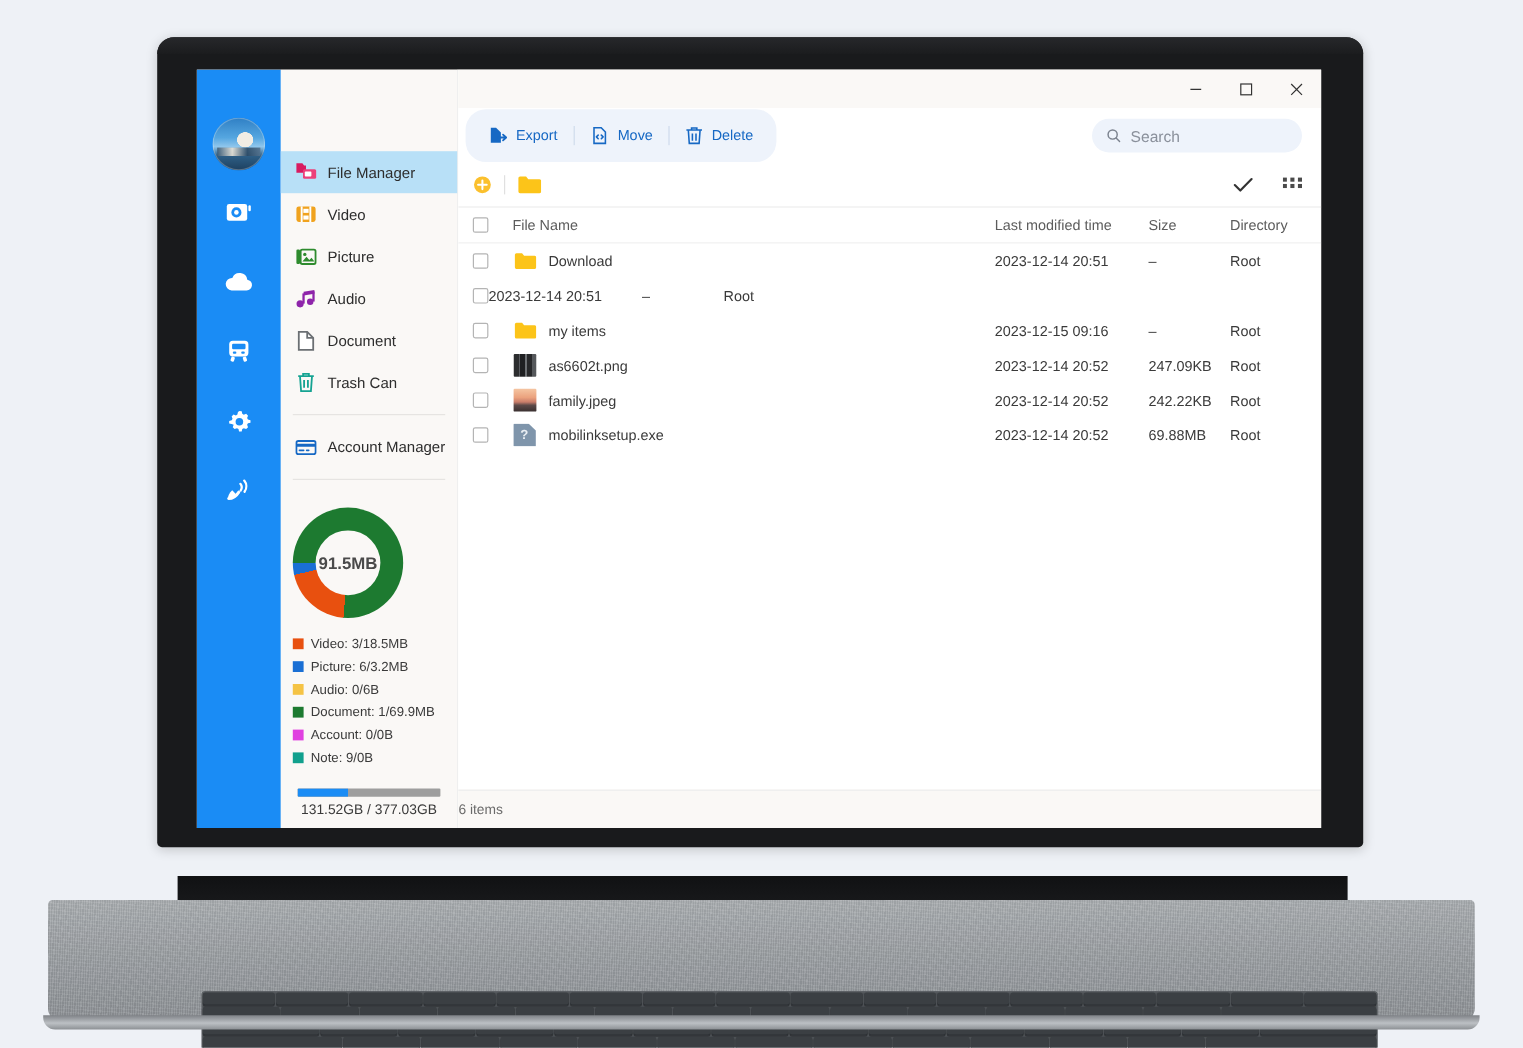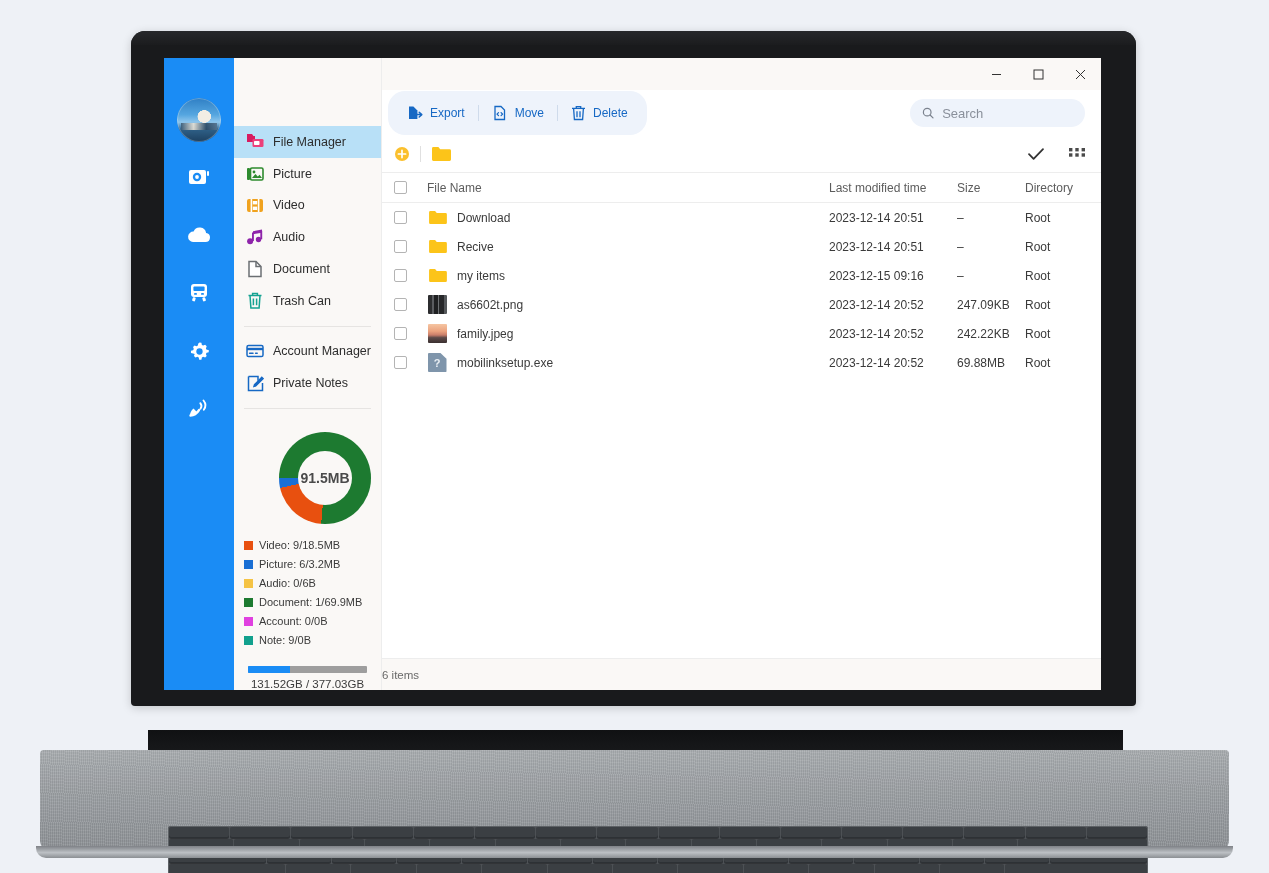--- a/index.html
+++ b/index.html
@@ -113,21 +113,21 @@
     height: 35px; display:flex; align-items:center; gap:9px;
     padding-left:12px; cursor:pointer; font-size:12.5px; color:#2d2d2d;
   }
   .nav-item.active{ background:#b8e0f7; }
   .nav-item .nav-ico{ width:18px; height:18px; flex:0 0 18px;
      display:flex; align-items:center; justify-content:center;}
   .nav-sep{ height:1px; background:#e6e4e2; margin:9px 10px; }
 
   
   #storage{ padding:14px 10px 0 10px; }
-  #donut-wrap{ display:flex; justify-content:flex-end; margin-bottom:12px; }
+  #donut-wrap{ display:flex; justify-content:flex-start; margin-bottom:12px; }
   #donut{ position:relative; width:92px; height:92px; border-radius:50%; }
   #donut::after{
     content:""; position:absolute; left:19px; top:19px; width:54px; height:54px;
     border-radius:50%; background:#faf8f6;
   }
   #donut-label{
     position:absolute; inset:0; display:flex; align-items:center; justify-content:center;
     font-size:14px; font-weight:bold; color:#4a4a4a; z-index:2;
   }
   .legend-row{ display:flex; align-items:center; gap:6px; height:19px; font-size:11px; color:#3a3a3a; }
@@ -285,41 +285,41 @@
             <path d="M1 1h5l1.4 2H9v6H1z" fill="#d81b60"></path>
             <rect x="6.5" y="6" width="11" height="8" rx="1.3" fill="#ec407a"></rect>
             <rect x="8" y="8" width="5.5" height="4" rx=".7" fill="#fff"></rect>
           </svg>
         </span>
         <span>File Manager</span>
       </div>
 
       <div class="nav-item">
         <span class="nav-ico">
-          <svg width="18" height="16" viewBox="0 0 18 16">
-            <rect x="1" y="2" width="3" height="12" rx="1" fill="#2e8b2e"></rect>
-            <rect x="4.5" y="2" width="12.5" height="12" rx="1.4" fill="none" stroke="#2e8b2e" stroke-width="1.6"></rect>
-            <circle cx="8" cy="6" r="1.4" fill="#2e8b2e"></circle>
-            <path d="M6 12l3.4-4 2.4 2.6 1.8-1.8 2.4 3.2z" fill="#2e8b2e"></path>
-          </svg>
-        </span>
-        <span>Picture</span>
-      </div>
-
-      <div class="nav-item">
-        <span class="nav-ico">
           <svg width="18" height="15" viewBox="0 0 18 15">
             <rect x="1" y="1" width="16" height="13" rx="2" fill="#f0a21e"></rect>
             <rect x="4.6" y="1" width="1.6" height="13" fill="#fff"></rect>
             <rect x="11.8" y="1" width="1.6" height="13" fill="#fff"></rect>
             <rect x="6.8" y="3" width="4.4" height="3.4" fill="#fff"></rect>
             <rect x="6.8" y="8.6" width="4.4" height="3.4" fill="#fff"></rect>
           </svg>
         </span>
         <span>Video</span>
+      </div>
+
+      <div class="nav-item">
+        <span class="nav-ico">
+          <svg width="18" height="16" viewBox="0 0 18 16">
+            <rect x="1" y="2" width="3" height="12" rx="1" fill="#2e8b2e"></rect>
+            <rect x="4.5" y="2" width="12.5" height="12" rx="1.4" fill="none" stroke="#2e8b2e" stroke-width="1.6"></rect>
+            <circle cx="8" cy="6" r="1.4" fill="#2e8b2e"></circle>
+            <path d="M6 12l3.4-4 2.4 2.6 1.8-1.8 2.4 3.2z" fill="#2e8b2e"></path>
+          </svg>
+        </span>
+        <span>Picture</span>
       </div>
 
       <div class="nav-item">
         <span class="nav-ico">
           <svg width="18" height="16" viewBox="0 0 18 16" fill="#8e24aa">
             <path d="M7 2.2l9-1.6v3.1l-9 1.6z"></path>
             <rect x="6" y="3.5" width="1.9" height="8.5"></rect>
             <rect x="14.3" y="1.8" width="1.9" height="8.5"></rect>
             <circle cx="4.1" cy="12.2" r="3"></circle>
             <circle cx="12.5" cy="10.5" r="2.7"></circle>
@@ -356,42 +356,33 @@
         <span class="nav-ico">
           <svg width="18" height="14" viewBox="0 0 18 14" fill="none" stroke="#1668c4" stroke-width="1.5">
             <rect x="1" y="1.5" width="16" height="11" rx="1.6"></rect>
             <path d="M1 5h16" stroke-width="2.4"></path>
             <path d="M3.6 9.3h3.4M9.6 9.3h1.6" stroke-linecap="round"></path>
           </svg>
         </span>
         <span>Account Manager</span>
       </div>
 
-      <div class="nav-item">
-        <span class="nav-ico">
-          <svg width="17" height="17" viewBox="0 0 17 17" fill="none" stroke="#1668c4" stroke-width="1.5">
-            <path d="M1.5 1.5h9.5v4.2M1.5 1.5v14h14V8"></path>
-            <path d="M14.8 2.2l1.4 1.4-7.4 7.4-2 .6.6-2z" fill="#1668c4" stroke-width="1.2"></path>
-          </svg>
-        </span>
-        <span>Private Notes</span>
-      </div>
 
       <div class="nav-sep"></div>
 
       <div id="storage">
         <div id="donut-wrap">
           <div id="donut" style="background: conic-gradient(from -90deg, rgb(29, 122, 48) 0deg, rgb(29, 122, 48) 274.72deg, rgb(232, 80, 15) 274.72deg, rgb(232, 80, 15) 347.42deg, rgb(26, 111, 212) 347.42deg, rgb(26, 111, 212) 360deg);">
             <div id="donut-label">91.5MB</div>
           </div>
         </div>
         <div id="legend">
             <div class="legend-row">
               <span class="legend-sw" style="background: rgb(232, 80, 15);"></span>
-              <span>Video: 9/18.5MB</span>
+              <span>Video: 3/18.5MB</span>
             </div>
             <div class="legend-row">
               <span class="legend-sw" style="background: rgb(26, 111, 212);"></span>
               <span>Picture: 6/3.2MB</span>
             </div>
             <div class="legend-row">
               <span class="legend-sw" style="background: rgb(245, 195, 68);"></span>
               <span>Audio: 0/6B</span>
             </div>
             <div class="legend-row">
@@ -522,28 +513,20 @@
                 </svg>
               </span>
               <span>Download</span>
             </span>
             <span class="c-time">2023-12-14 20:51</span>
             <span class="c-size">–</span>
             <span class="c-dir">Root</span>
           </div>
           <div class="row">
             <span class="cb"></span>
-            <span class="c-name">
-              <span class="fico">
-                <svg width="19" height="15" viewBox="0 0 20 16">
-                  <path d="M1 2.4a1.4 1.4 0 0 1 1.4-1.4h5l1.8 2.3h9.4A1.4 1.4 0 0 1 20 4.7v8.9a1.4 1.4 0 0 1-1.4 1.4H2.4A1.4 1.4 0 0 1 1 13.6z" fill="#fcc419"></path>
-                </svg>
-              </span>
-              <span>Recive</span>
-            </span>
             <span class="c-time">2023-12-14 20:51</span>
             <span class="c-size">–</span>
             <span class="c-dir">Root</span>
           </div>
           <div class="row">
             <span class="cb"></span>
             <span class="c-name">
               <span class="fico">
                 <svg width="19" height="15" viewBox="0 0 20 16">
                   <path d="M1 2.4a1.4 1.4 0 0 1 1.4-1.4h5l1.8 2.3h9.4A1.4 1.4 0 0 1 20 4.7v8.9a1.4 1.4 0 0 1-1.4 1.4H2.4A1.4 1.4 0 0 1 1 13.6z" fill="#fcc419"></path>

